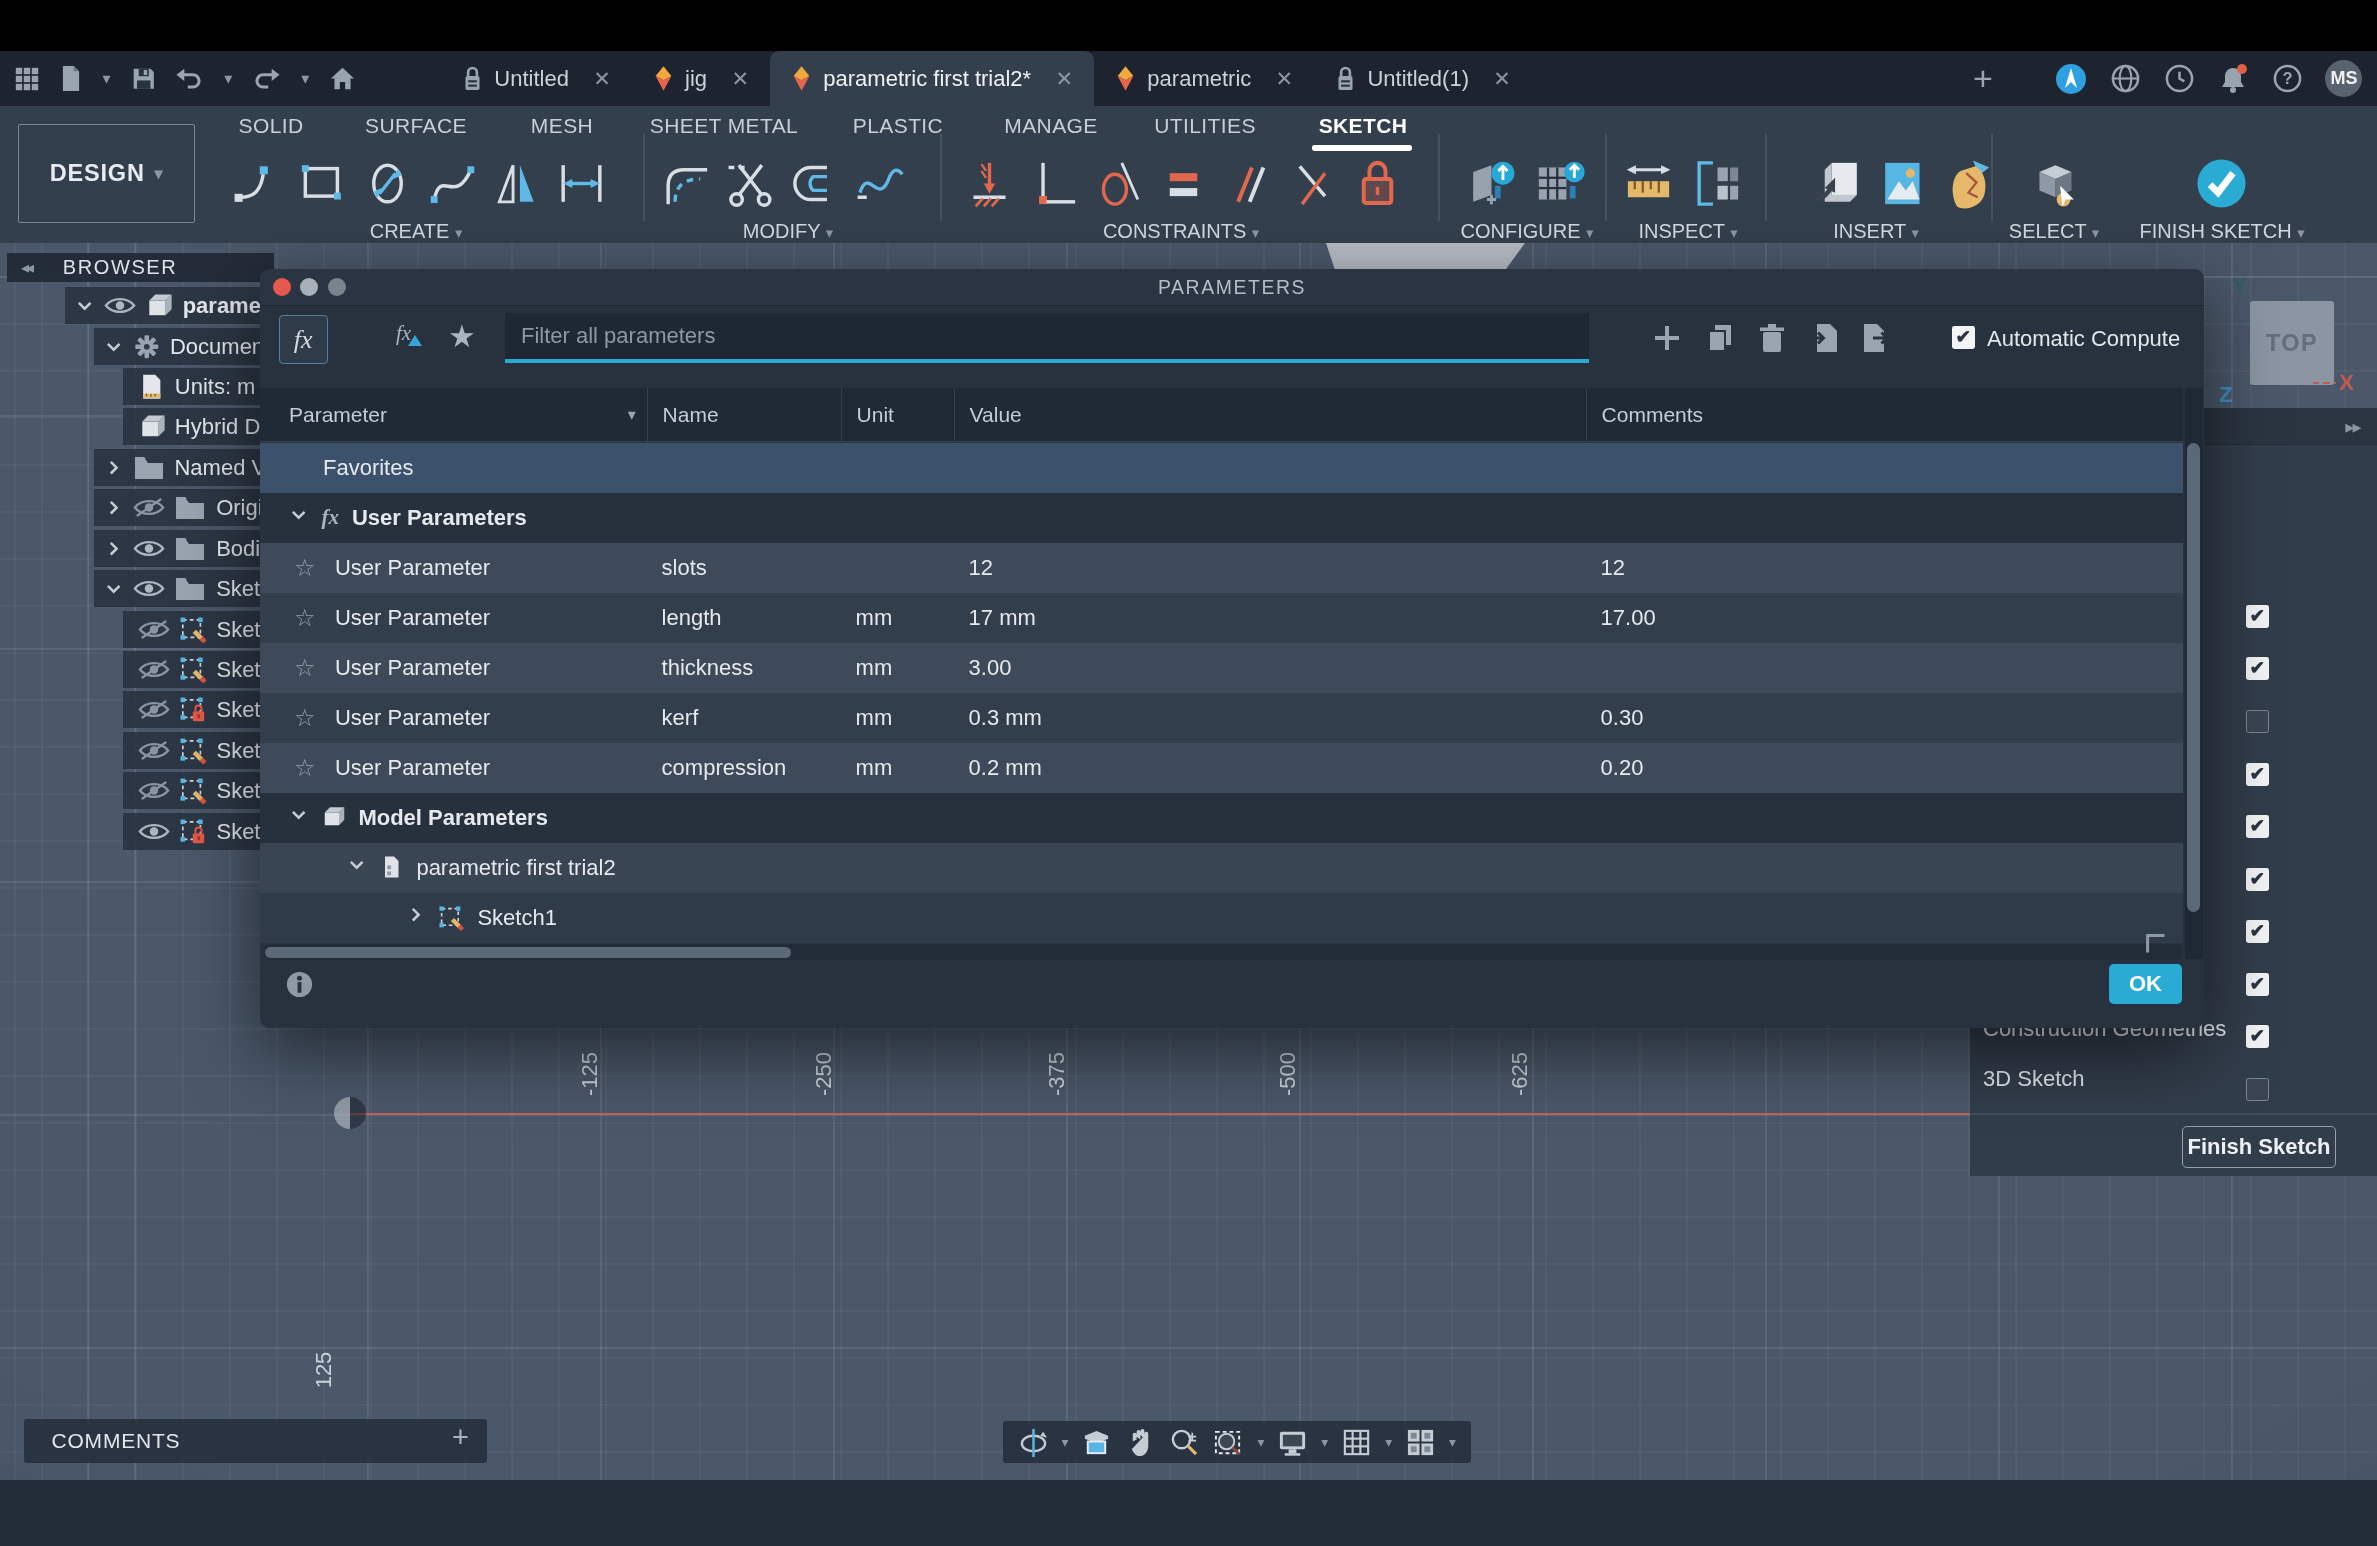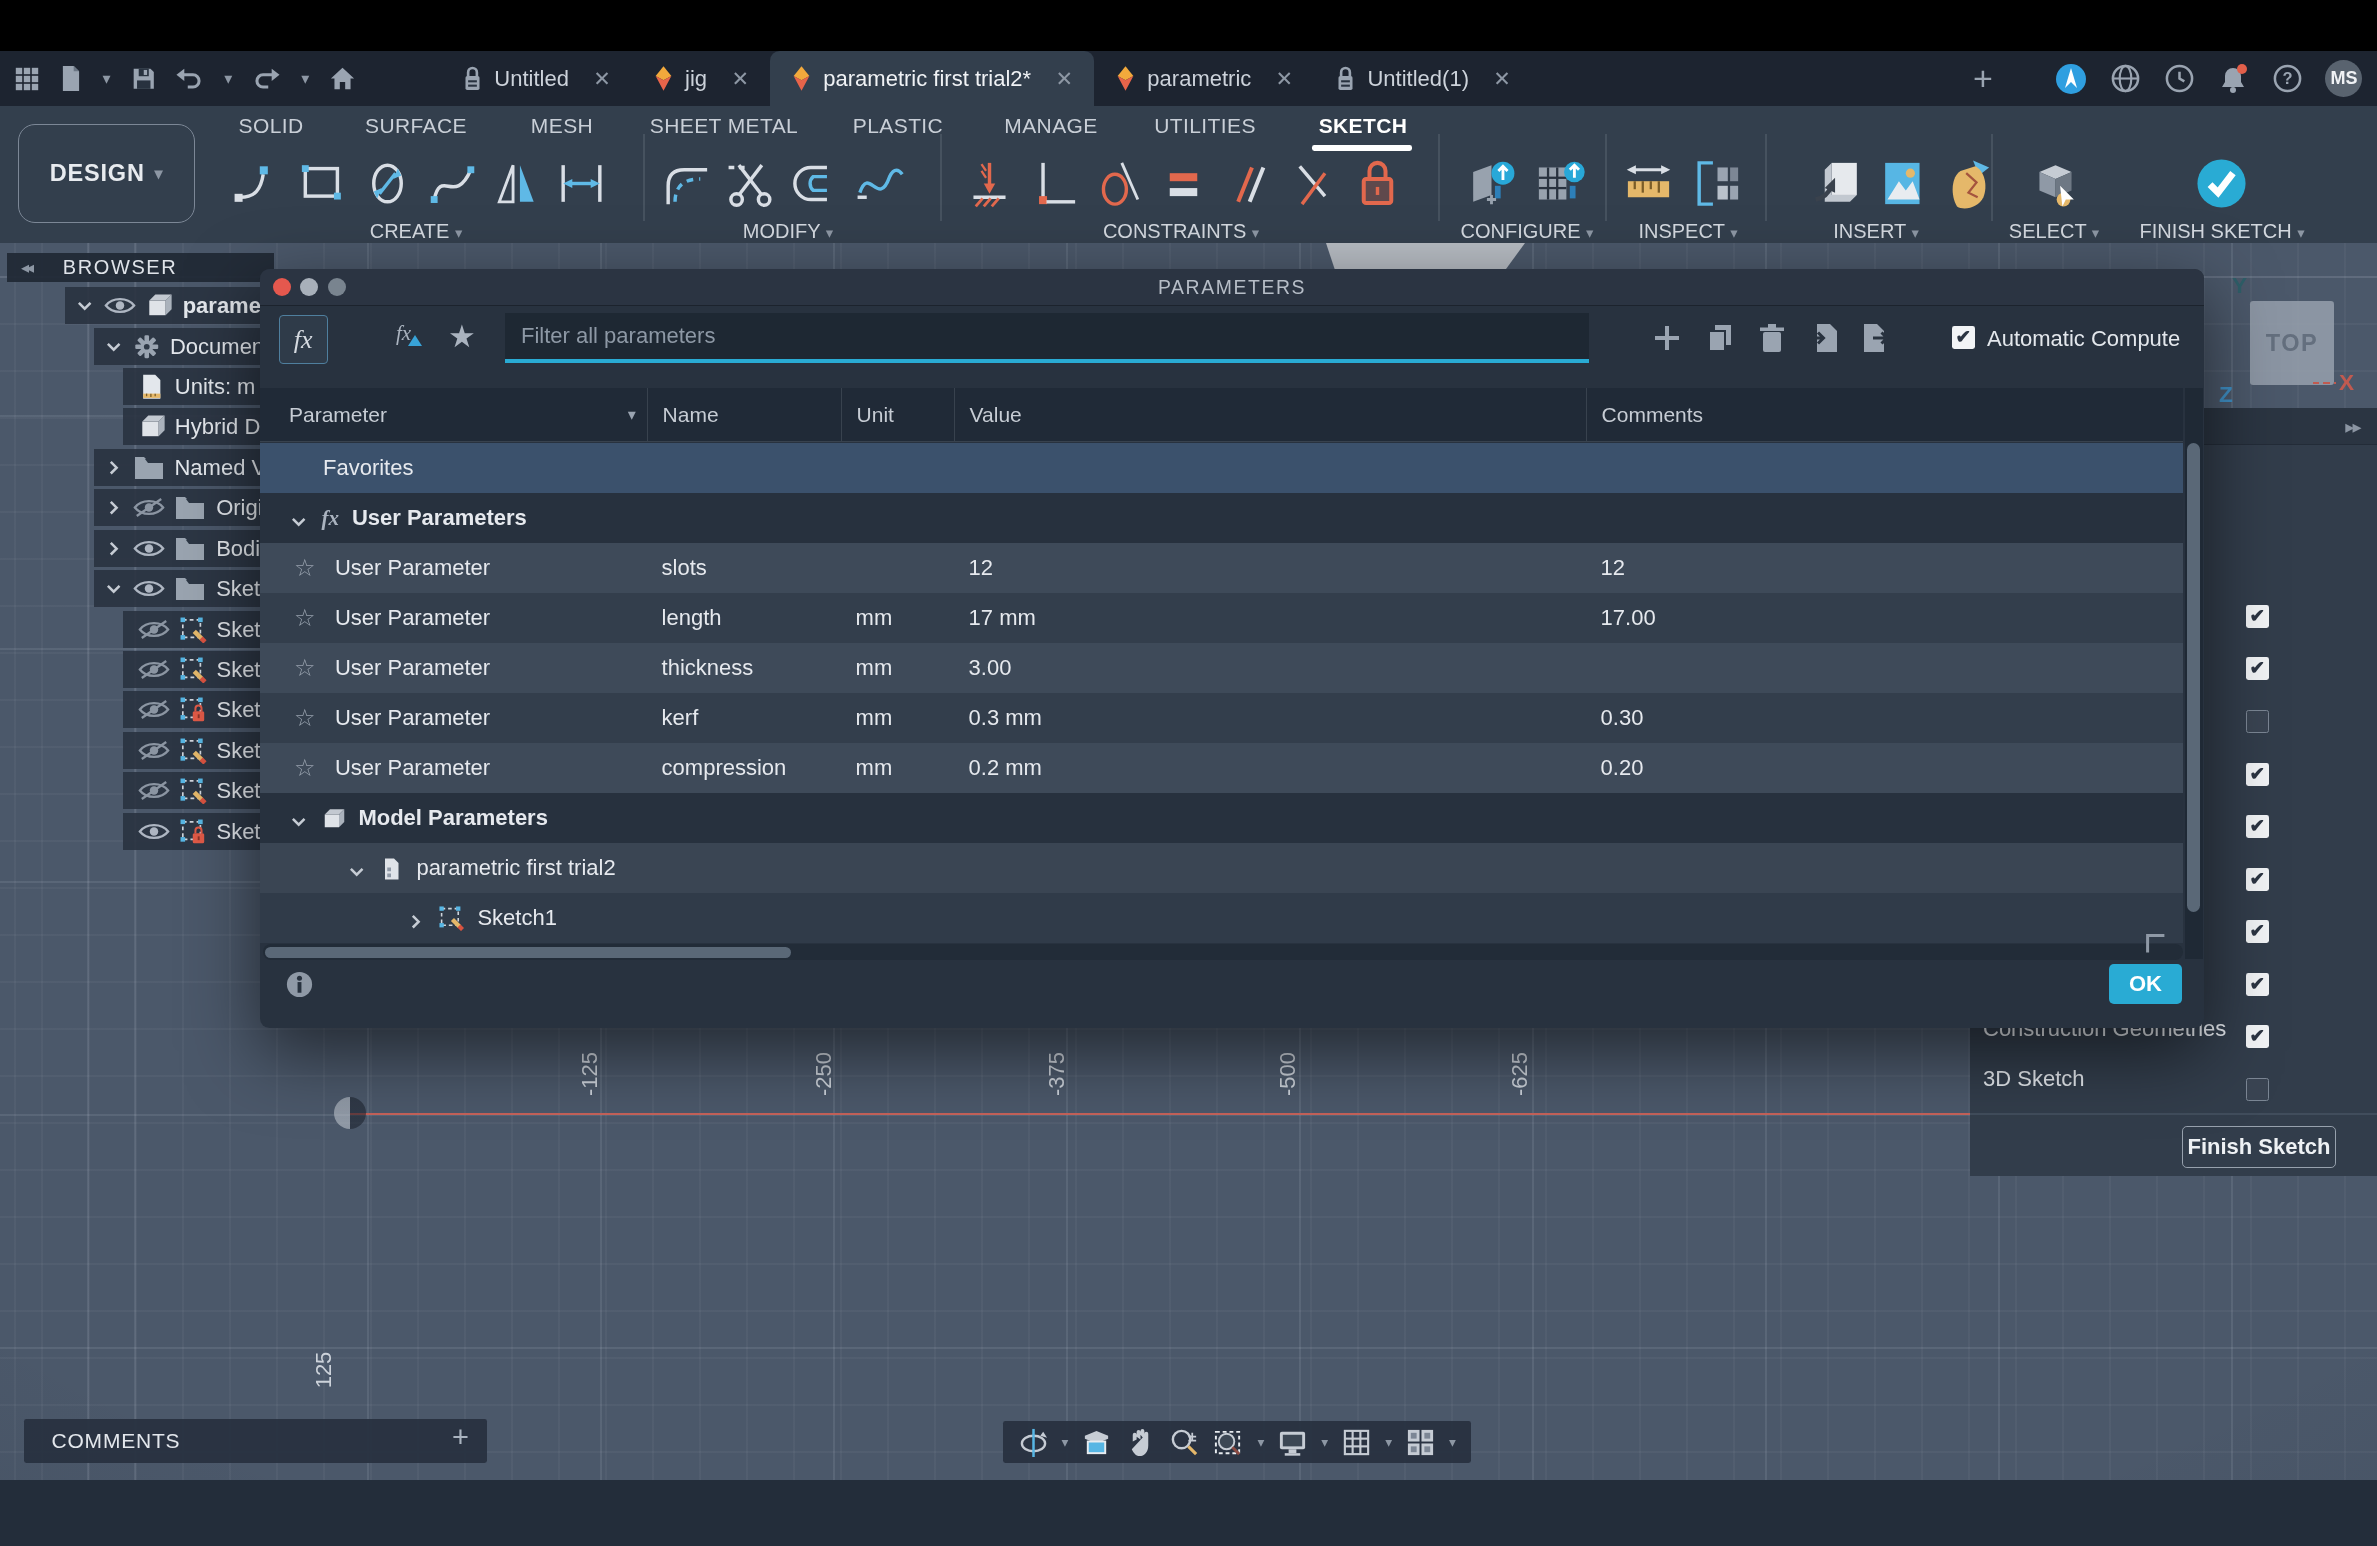--- a/index.html
+++ b/index.html
@@ -17,21 +17,21 @@
 .ftab{display:flex;align-items:center;padding:0 21px;gap:11.3px;color:#ccd2da;font-size:22px;white-space:nowrap}
 .ftab.active{background:#333f4d;border-radius:9.7px 9.7px 0 0;color:#f0f2f5}
 .ftab .closex{color:#8d97a4;font-size:21px;margin-left:13px}
 .newtab{position:absolute;left:1973px;top:0;height:55px;display:flex;align-items:center;color:#9aa4b1;font-size:34px}
 .topright{position:absolute;right:14.6px;top:0;height:55px;display:flex;align-items:center;gap:22.6px}
 .avatar{width:37px;height:37px;border-radius:50%;background:#59636f;display:flex;align-items:center;justify-content:center;
  color:#f0f2f5;font-size:18px;font-weight:bold}
 
 
 .ribbon{left:0;top:106px;width:2377px;height:137px;background:#333f4d}
-.design-btn{position:absolute;left:18px;top:18px;width:175px;height:97px;border:1.6px solid #7c8796;border-radius:17px;
+.design-btn{position:absolute;left:18px;top:18px;width:175px;height:97px;border:1.6px solid #7c8796;border-radius:2px;
  display:flex;align-items:center;justify-content:center;gap:9.7px;font-size:23.5px;font-weight:bold;letter-spacing:0.8px;color:#e8ebef}
 .rtab{position:absolute;top:8px;transform:translateX(-50%);font-size:21px;color:#c9cfd7;letter-spacing:0.4px;white-space:nowrap}
 .rtab.active{color:#fff;font-weight:bold}
 .runderline{position:absolute;top:39px;height:5.7px;background:#fff;border-radius:2.4px}
 .rico{position:absolute;top:50px;width:55px;height:55px}
 .rlabel{position:absolute;top:114px;transform:translateX(-50%);font-size:20px;color:#d3d8df;white-space:nowrap}
 .rlabel .caret{font-size:14.6px}
 .rdiv{position:absolute;top:27.5px;width:1.6px;height:87px;background:#46525f}
 
 
@@ -97,21 +97,21 @@
 .sortcaret{position:absolute;right:11.3px;color:#9aa4b1;font-size:16px}
 .tbody{position:absolute;left:0;top:174px;width:1923px}
 .trow{height:50px;display:grid;grid-template-columns:387px 194px 113px 632px 293px 305px;align-items:center;font-size:22px;color:#e6e9ee}
 .trow>div{overflow:hidden;white-space:nowrap;padding-left:14.6px}
 .r-fav{background:#3b516c}
 .r-group{background:#27313e}
 .r-light{background:#3e4a59}
 .r-dark{background:#333e4c}
 .r-sub{background:#3a4553}
 .r-sketch{background:#303b49}
-.gcell{display:flex;align-items:flex-end;gap:13px;font-weight:bold}
+.gcell{display:flex;align-items:flex-start;gap:13px;font-weight:bold}
 .pstar{color:#98a2ae;font-size:24px;margin-right:19.4px;margin-left:19.4px}
 .pcell1{display:flex;align-items:center}
 .vscroll-track{position:absolute;left:1925px;top:119px;width:18px;height:571px;background:#1f2935}
 .vscroll{position:absolute;left:1927px;top:174px;width:13px;height:469px;background:#5a6877;border-radius:6.5px}
 .hscroll-track{position:absolute;left:3.2px;top:675px;width:1920px;height:16px;background:#222c38;border-radius:8px}
 .hscroll{position:absolute;left:4.9px;top:678px;width:526px;height:11.3px;background:#5a6877;border-radius:5.7px}
 .resizec{position:absolute;left:1884px;top:663px}
 .infoic{position:absolute;left:24px;top:700px}
 .okbtn{position:absolute;left:1849px;top:695px;width:73px;height:40px;background:#29abd4;border:none;border-radius:4.9px;
  color:#fff;font-size:22px;font-weight:bold;font-family:inherit}

